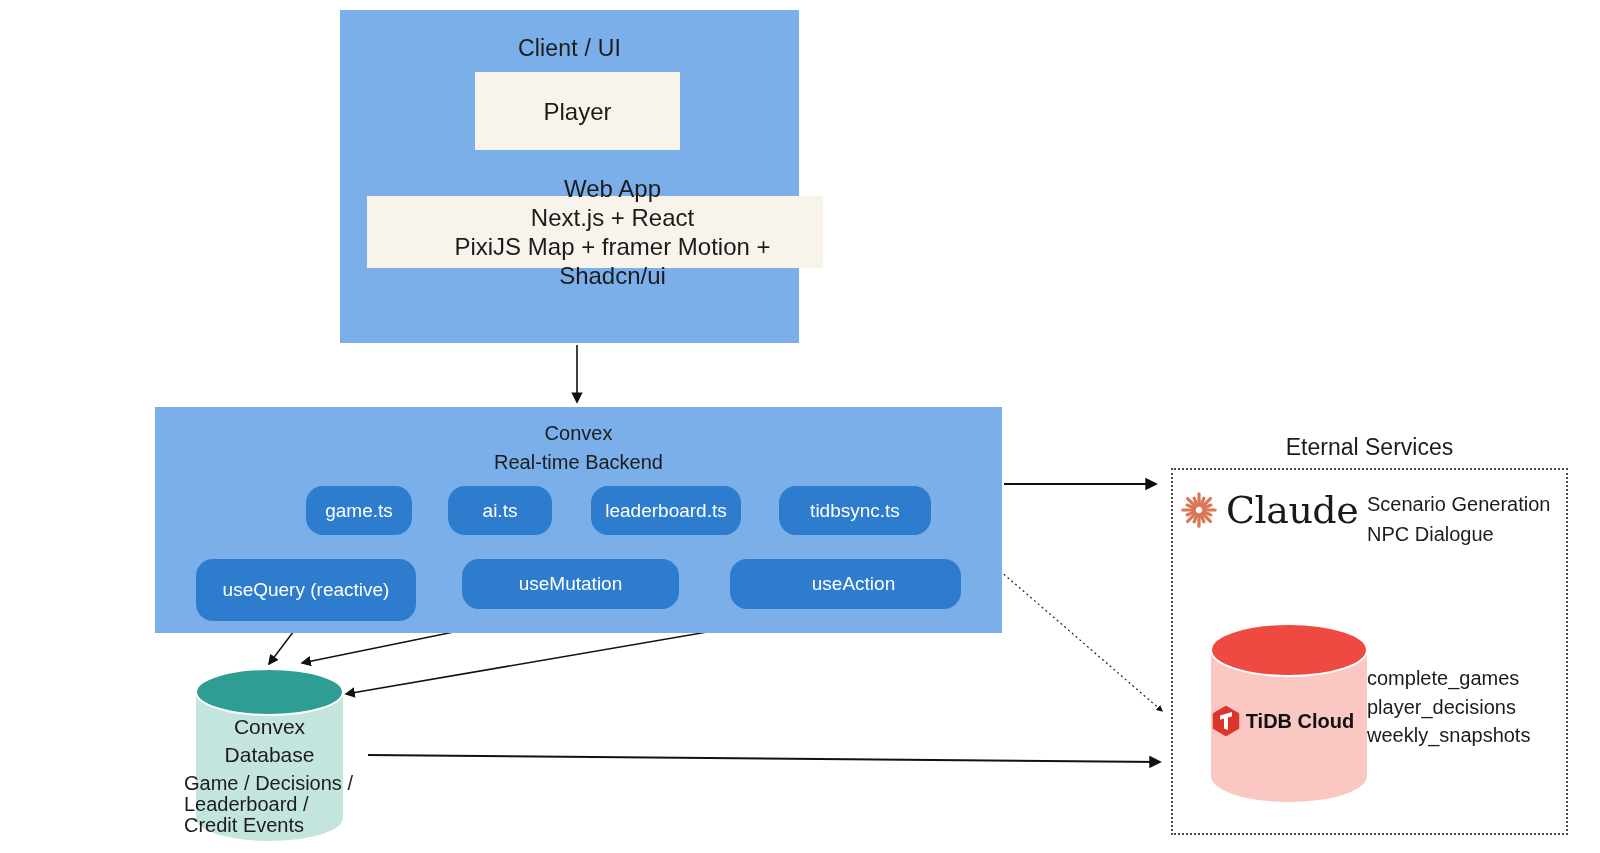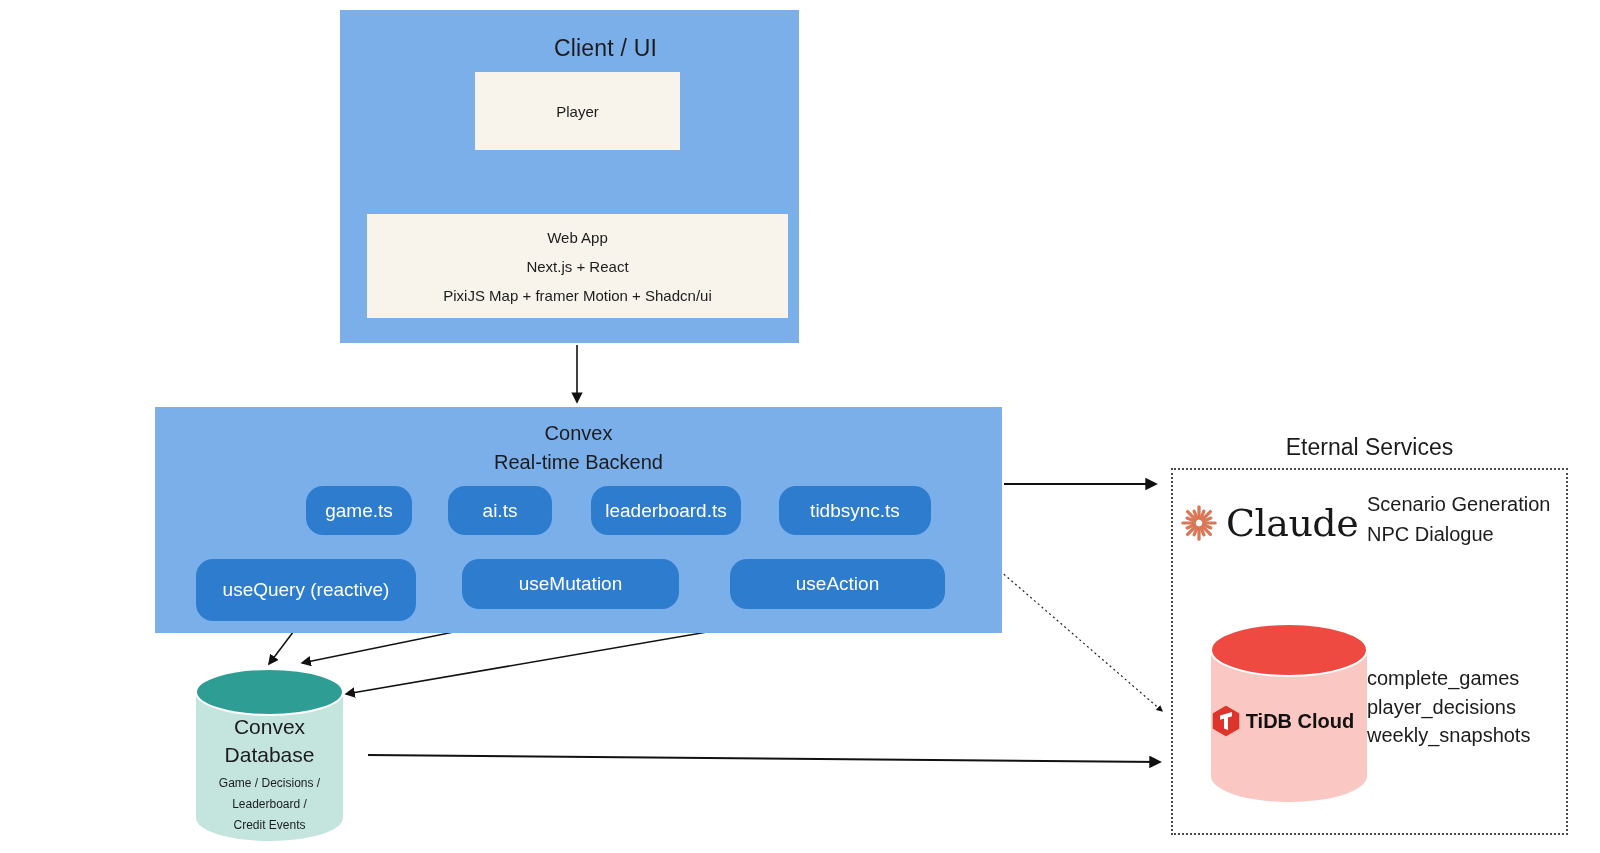--- a/index.html
+++ b/index.html
@@ -6,65 +6,65 @@
   .canvas{
     position:relative;width:1600px;height:853px;overflow:hidden;background:#fff;
     font-family:"Liberation Sans", sans-serif;color:var(--ink,#1c1c1e);
   }
   .abs{position:absolute;margin-top:18px;}
   .arrow-layer{position:absolute;left:0;top:0;width:1600px;height:853px;pointer-events:none;}
 
   
   .panel{position:absolute;background:var(--light-blue,#7AAFE9);}
   .panel-title{position:absolute;left:0;width:100%;text-align:center;
-    font-size:23px;letter-spacing:.2px;color:var(--ink,#1c1c1e);padding-left:36px;}
+    font-size:23px;letter-spacing:.2px;color:var(--ink,#1c1c1e);}
 
   
   .cream{position:absolute;background:var(--cream,#F8F4EB);
     display:flex;flex-direction:column;align-items:center;justify-content:center;
-    font-size:15px;line-height:29px;text-align:center;color:var(--ink,#1c1c1e);}
+    font-size:24px;line-height:29px;text-align:center;color:var(--ink,#1c1c1e);}
 
   
   .chip{position:absolute;background:var(--dark-blue,#2D7CCE);color:#fff;
     display:flex;align-items:center;justify-content:center;font-size:19px;border-radius:17px;}
 
   
   .client{left:340px;top:10px;width:459px;height:333px;}
   .client .panel-title{top:25px;}
   .player{left:135px;top:62px;width:205px;height:78px;}
-  .webapp{left:27px;top:204px;width:421px;height:104px;}
+  .webapp{left:27px;top:186px;width:421px;height:72px;padding-left:35px;}
 
   
   .convex{left:155px;top:407px;width:847px;height:226px;}
   .convex-title{position:absolute;left:0;top:12px;width:100%;text-align:center;
     font-size:20px;line-height:29px;color:var(--ink,#1c1c1e);}
   .m0{left:151px;top:79px;width:106px;height:49px;}
   .m1{left:293px;top:79px;width:104px;height:49px;}
   .m2{left:436px;top:79px;width:150px;height:49px;}
   .m3{left:624px;top:79px;width:152px;height:49px;}
   .h0{left:41px;top:152px;width:220px;height:62px;}
   .h1{left:307px;top:152px;width:217px;height:50px;}
-  .h2{left:575px;top:152px;width:215px;height:50px;}
+  .h2{left:575px;top:152px;width:215px;height:50px;padding-left:16px;}
 
   
   .strip{left:148px;top:847px;width:225px;height:6px;background:var(--light-blue,#7AAFE9);}
 
   
   .cyl-group{position:absolute;}
   .cyl-text-big{position:absolute;left:0;width:100%;text-align:center;
     font-size:21px;line-height:28px;color:var(--ink,#1c1c1e);}
-  .cyl-text-small{position:absolute;left:-12px;width:calc(100% + 24px);text-align:center;
-    font-size:12px;line-height:21px;color:var(--ink,#1c1c1e);}
+  .cyl-text-small{position:absolute;left:-12px;width:calc(100% + 24px);text-align:left;
+    font-size:20px;line-height:21px;color:var(--ink,#1c1c1e);}
   .db-group{left:196px;top:669px;width:147px;height:172px;}
   .tidb-group{left:1199px;top:624px;width:156px;height:178px;padding-left:12px;}
 
   
   .ext-title{left:1171px;top:416px;width:397px;text-align:center;font-size:23px;color:var(--ink,#1c1c1e);}
   .ext-box{left:1171px;top:450px;width:397px;height:367px;border:2px dotted #4a4a4a;box-sizing:border-box;background:#fff;}
-  .claude-row{left:1180px;top:484px;height:42px;display:flex;align-items:center;gap:8px;}
+  .claude-row{left:1180px;top:471px;height:42px;display:flex;align-items:center;gap:8px;}
   .claude-word{font-family:"DejaVu Serif", serif;font-size:38px;line-height:42px;color:#191919;letter-spacing:-0.5px;}
   .svc-lines{left:1367px;top:472px;font-size:20px;line-height:29.5px;color:var(--ink,#1c1c1e);}
   .tidb-tables{left:1367px;top:646px;font-size:20px;line-height:28.5px;color:var(--ink,#1c1c1e);}
   .tidb-logo-row{position:absolute;left:0;top:81px;width:100%;display:flex;align-items:center;justify-content:center;gap:6px;}
   .tidb-logo-label{font-size:20px;font-weight:bold;color:#111;}
 </style>
 </head>
 <body>
 
 <div class="canvas">

